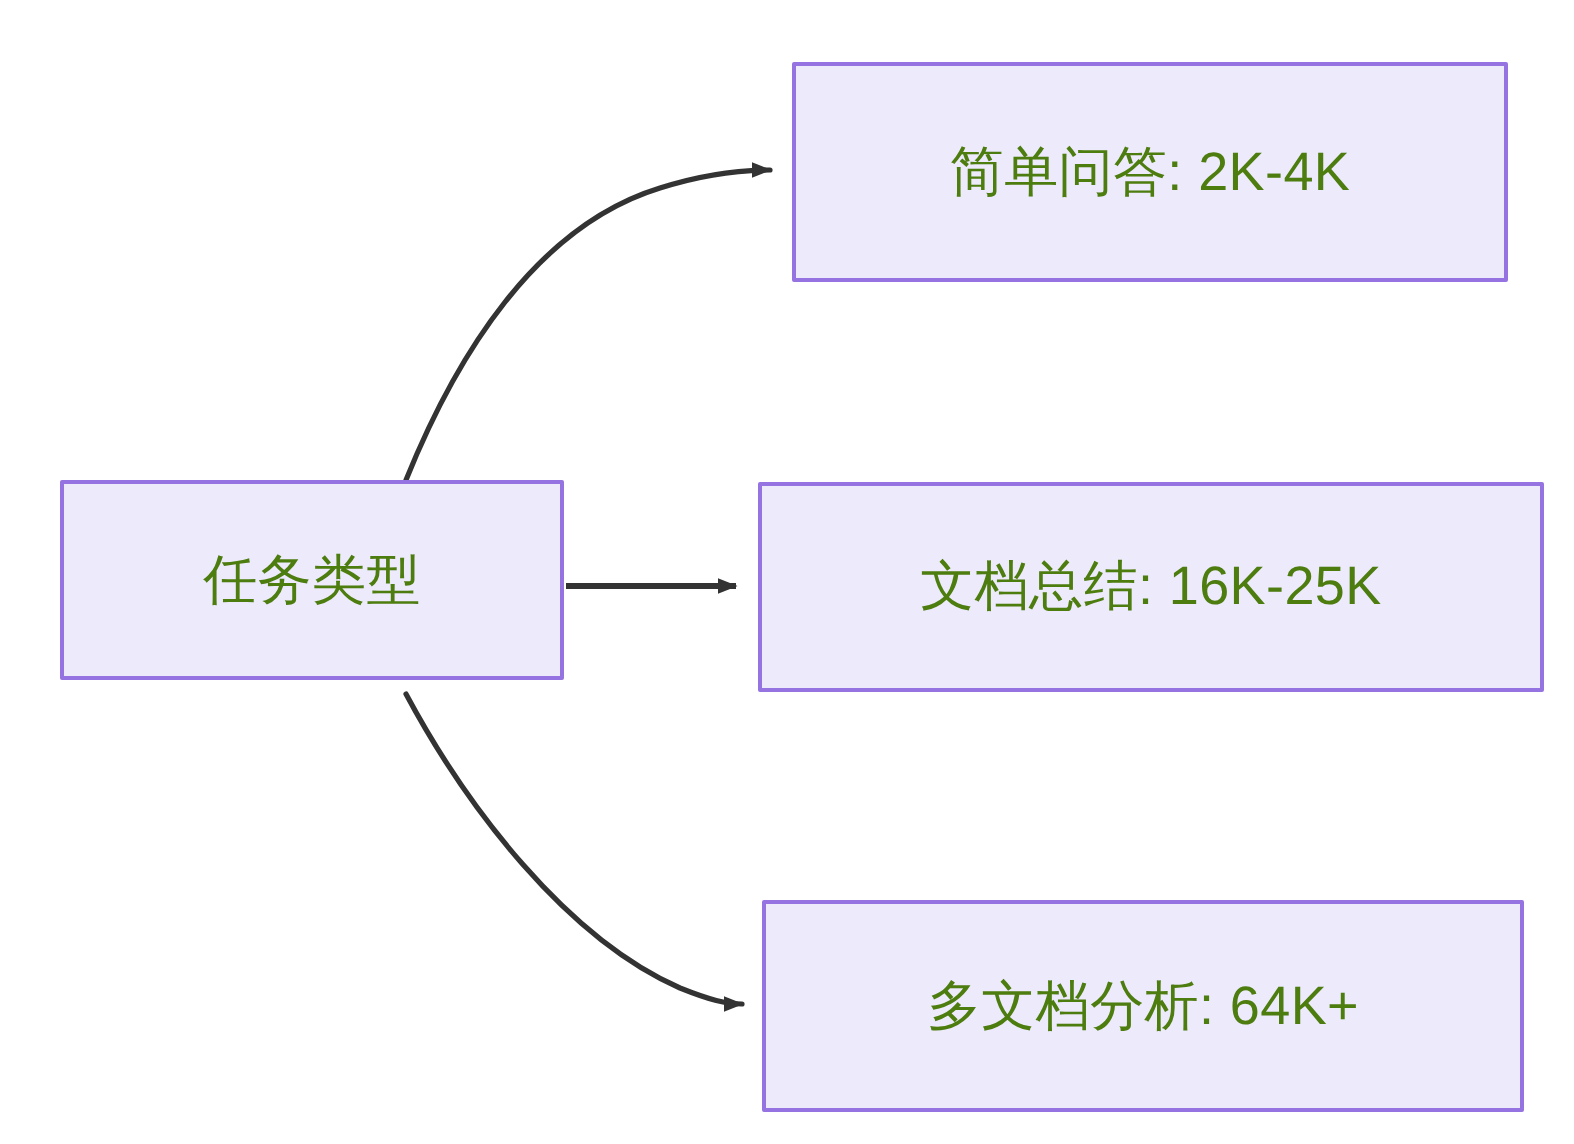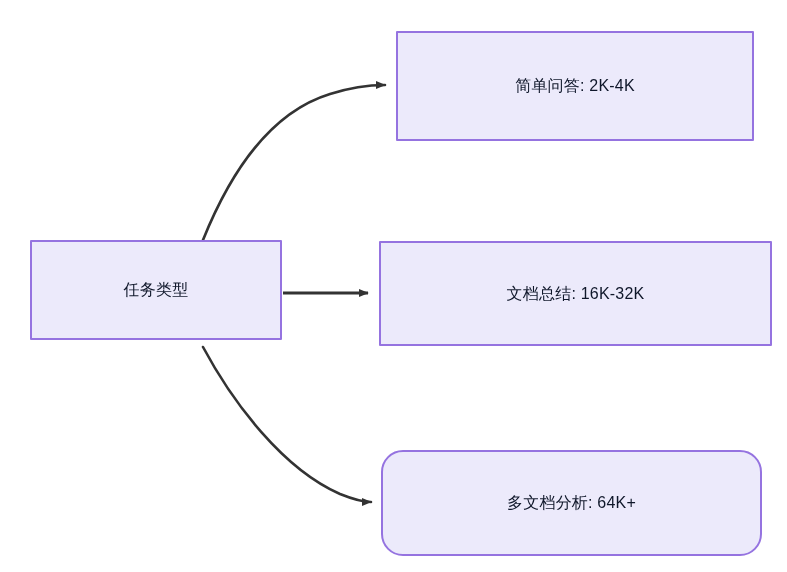--- a/index.html
+++ b/index.html
@@ -31,22 +31,22 @@
     box-sizing: border-box;
     display: flex;
     align-items: center;
     justify-content: center;
     background: #ECEAFB;
     border: 2px solid #9573E0;
     border-radius: 1px;
     z-index: 2;
   }
   .flow-node .node-label {
-    color: #0f172a;
-    font-size: 16px;
+    color: #4d7c0f;
+    font-size: 27px;
     line-height: 1.2;
     letter-spacing: 0.2px;
     white-space: nowrap;
     text-align: center;
   }
 
   
   #node-source {
     left: 30px;
     top: 240px;
@@ -63,21 +63,20 @@
     left: 379px;
     top: 241px;
     width: 393px;
     height: 105px;
   }
   #node-multi-doc {
     left: 381px;
     top: 450px;
     width: 381px;
     height: 106px;
-    border-radius: 22px;
   }
 </style>
 </head>
 <body>
 
 <div id="diagram-canvas">
 
   <svg id="edge-layer" viewBox="0 0 787 572" width="787" height="572" xmlns="http://www.w3.org/2000/svg">
     <defs>
       <marker id="arrowhead" markerWidth="10" markerHeight="8" refX="9.2" refY="4" orient="auto" markerUnits="userSpaceOnUse">
@@ -94,20 +93,20 @@
 
   <div class="flow-node" id="node-source">
     <span class="node-label">任务类型</span>
   </div>
 
   <div class="flow-node" id="node-simple-qa">
     <span class="node-label">简单问答: 2K-4K</span>
   </div>
 
   <div class="flow-node" id="node-doc-summary">
-    <span class="node-label">文档总结: 16K-32K</span>
+    <span class="node-label">文档总结: 16K-25K</span>
   </div>
 
   <div class="flow-node" id="node-multi-doc">
     <span class="node-label">多文档分析: 64K+</span>
   </div>
 
 </div>
 
 </body></html>

